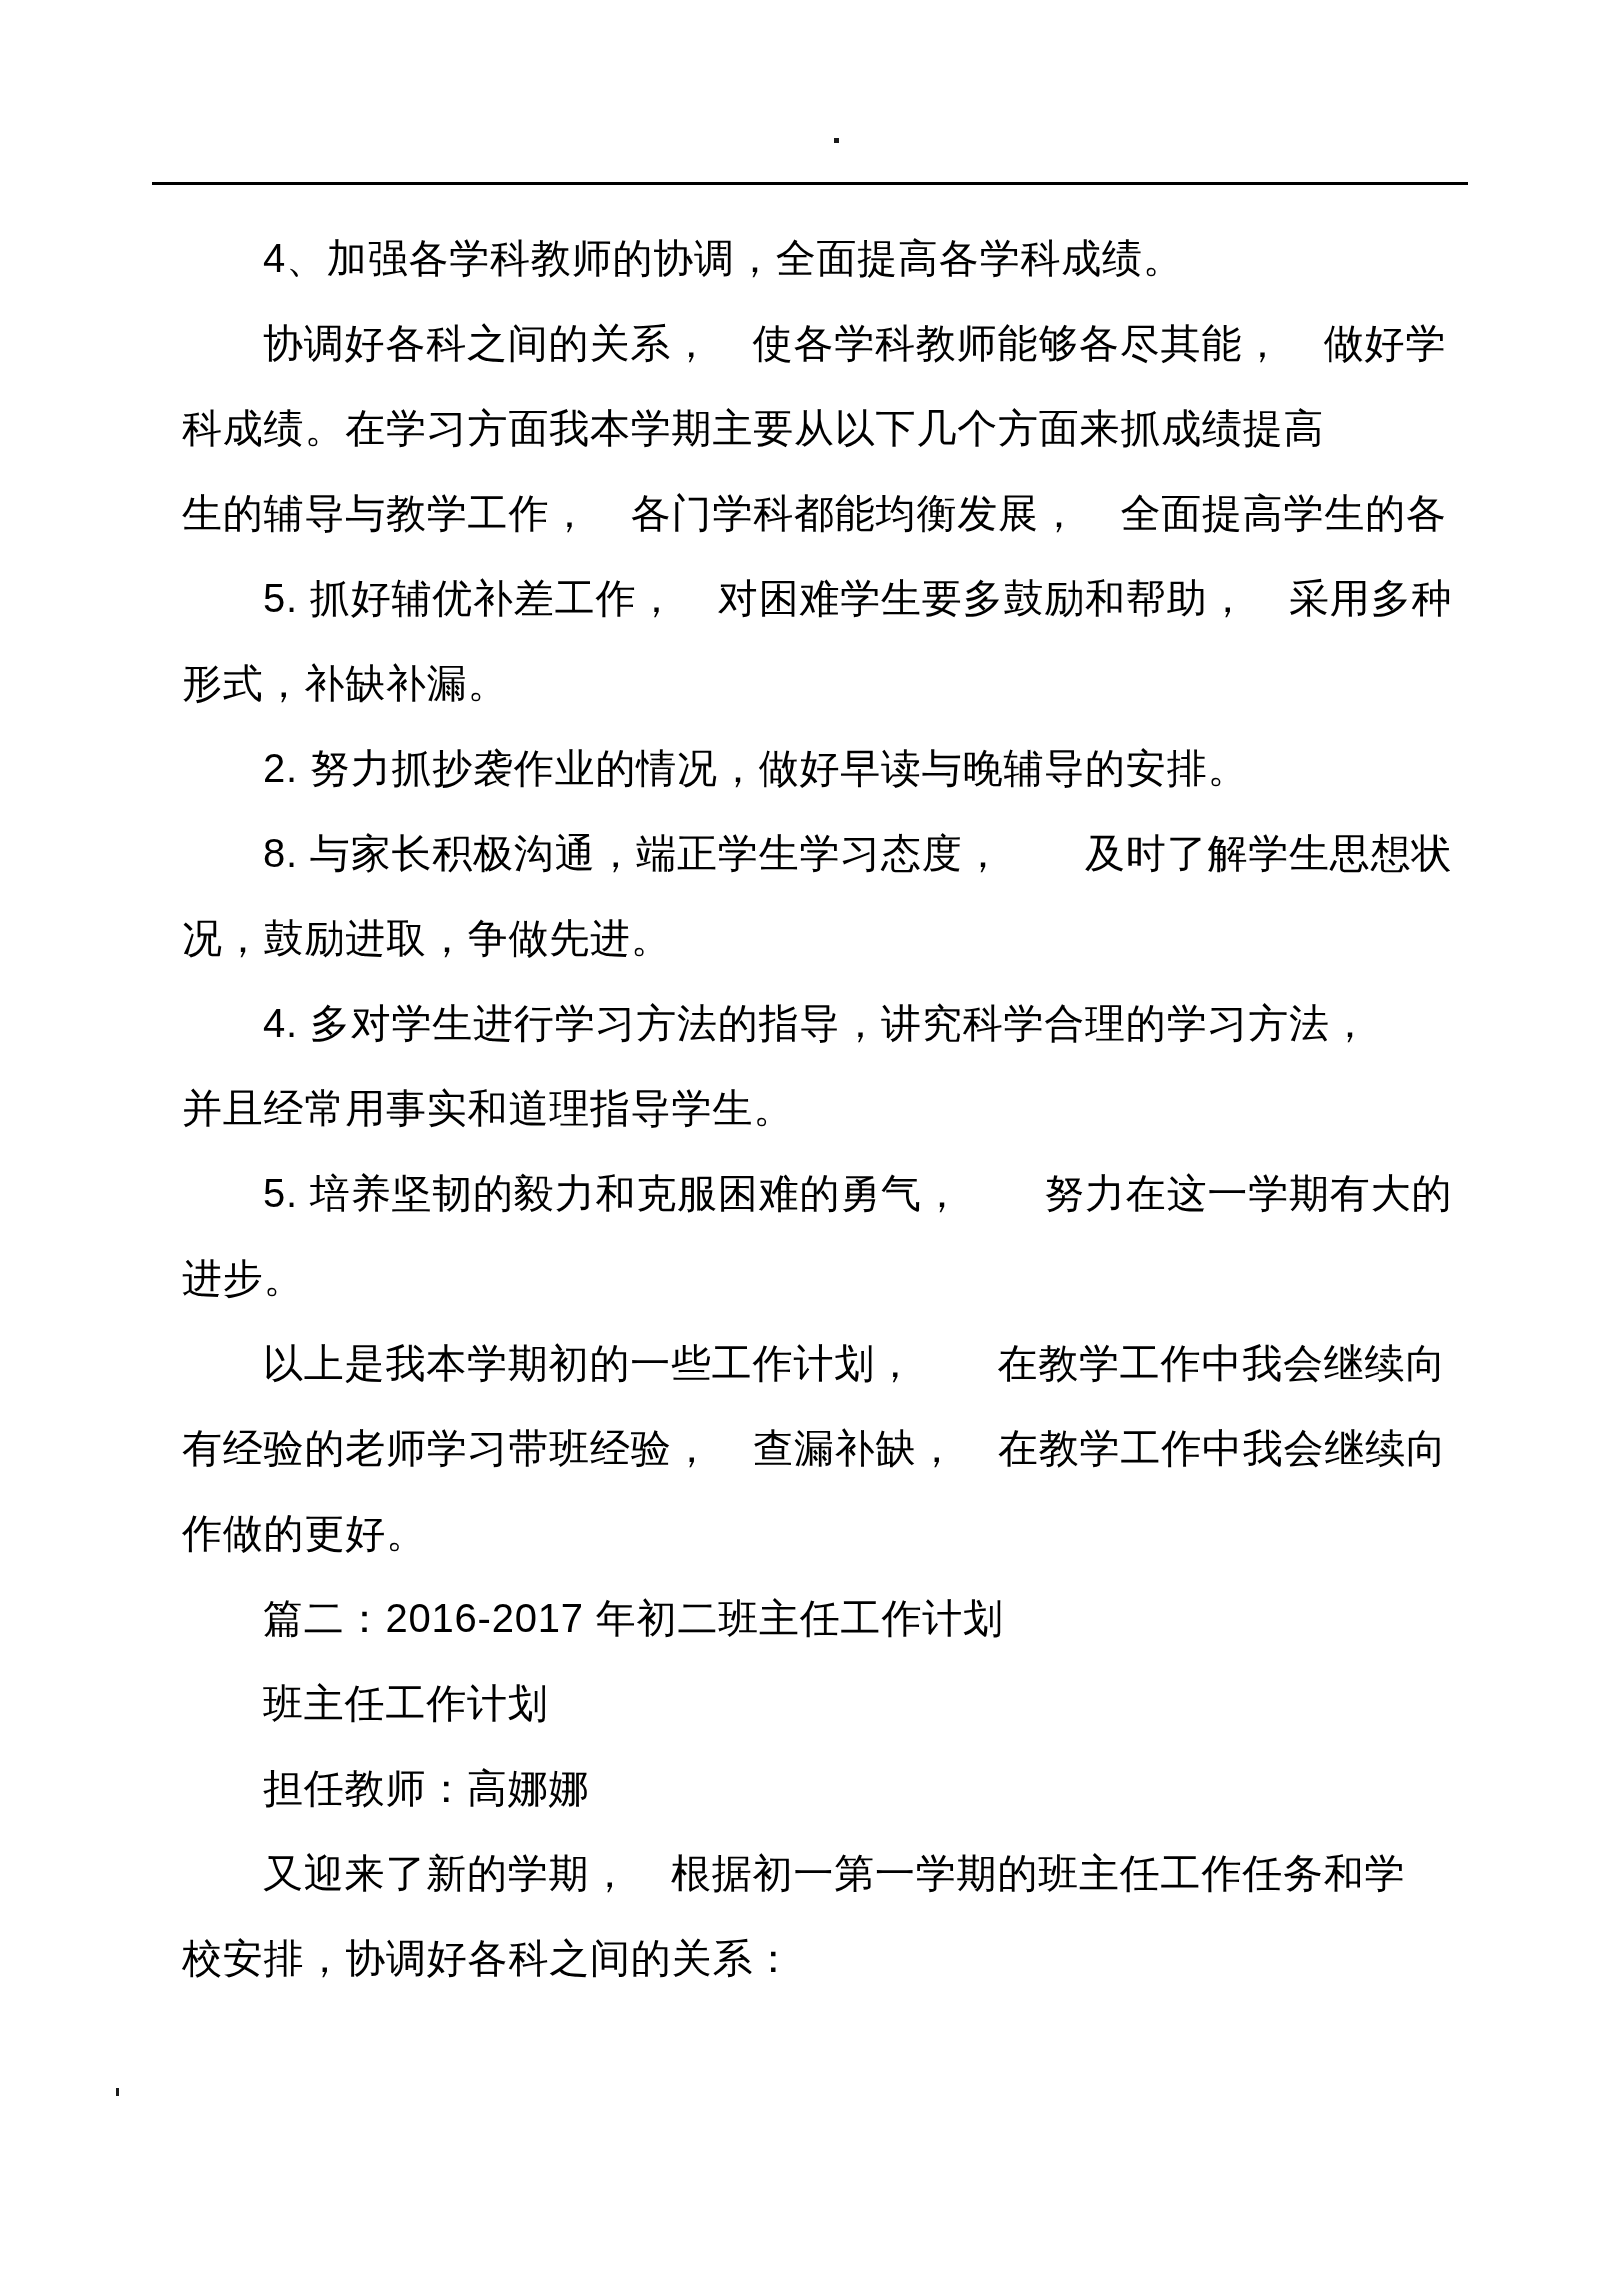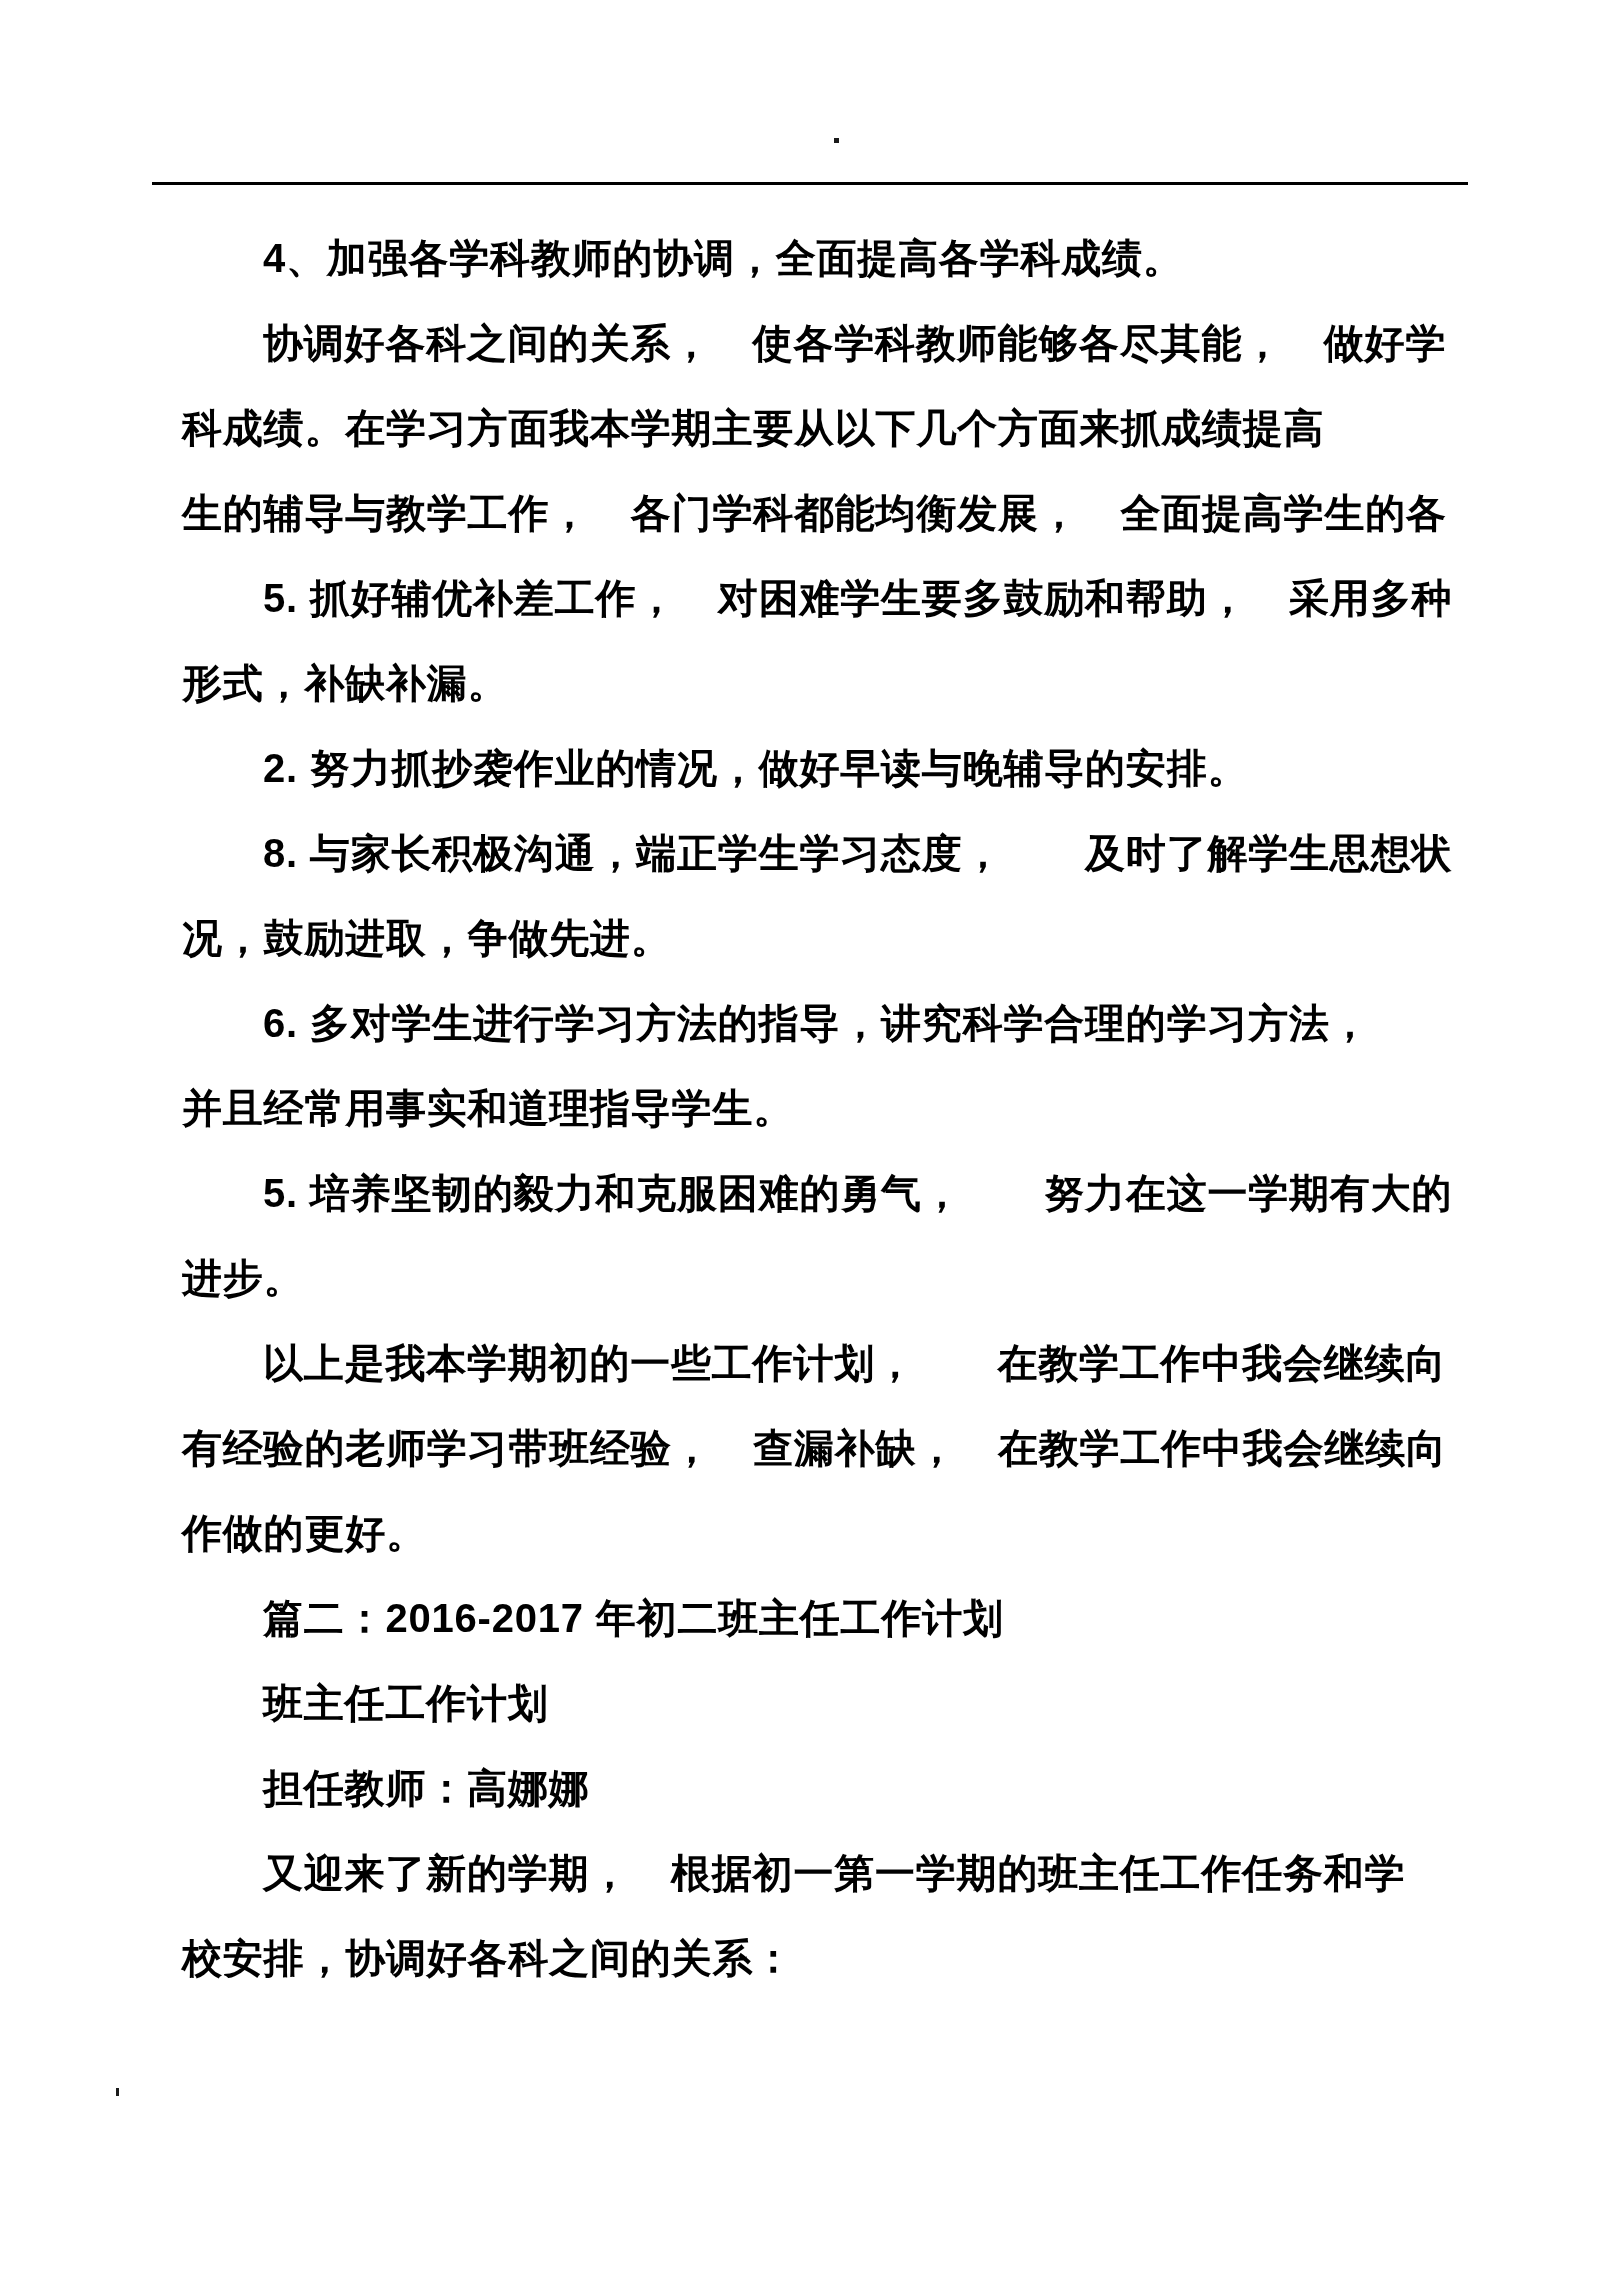--- a/index.html
+++ b/index.html
@@ -20,21 +20,21 @@
     width:1316px;height:3.3px;background:#000;
   }
   .bottom-tick{
     position:absolute;left:116px;top:2088px;
     width:3.3px;height:8.1px;background:#1a1a1a;
   }
   .doc-body{
     position:absolute;left:182px;top:216px;width:1291px;
     font-size:40px;
     line-height:85px;
-    font-weight:700;
+    font-weight:400;
     letter-spacing:0.8px;
     color:#000;
   }
   .line{
     white-space:pre;
     height:85px;
   }
   .line.indent{
     padding-left:81px;
   }
@@ -51,21 +51,21 @@
   <div class="doc-body">
     <div class="line indent">4、加强各学科教师的协调，全面提高各学科成绩。</div>
     <div class="line indent">协调好各科之间的关系，　使各学科教师能够各尽其能，　做好学</div>
     <div class="line">科成绩。在学习方面我本学期主要从以下几个方面来抓成绩提高</div>
     <div class="line">生的辅导与教学工作，　各门学科都能均衡发展，　全面提高学生的各</div>
     <div class="line indent">5. 抓好辅优补差工作，　对困难学生要多鼓励和帮助，　采用多种</div>
     <div class="line">形式，补缺补漏。</div>
     <div class="line indent">2. 努力抓抄袭作业的情况，做好早读与晚辅导的安排。</div>
     <div class="line indent">8. 与家长积极沟通，端正学生学习态度，　　及时了解学生思想状</div>
     <div class="line">况，鼓励进取，争做先进。</div>
-    <div class="line indent">6. 多对学生进行学习方法的指导，讲究科学合理的学习方法，</div>
+    <div class="line indent">4. 多对学生进行学习方法的指导，讲究科学合理的学习方法，</div>
     <div class="line">并且经常用事实和道理指导学生。</div>
     <div class="line indent">5. 培养坚韧的毅力和克服困难的勇气，　　努力在这一学期有大的</div>
     <div class="line">进步。</div>
     <div class="line indent">以上是我本学期初的一些工作计划，　　在教学工作中我会继续向</div>
     <div class="line">有经验的老师学习带班经验，　查漏补缺，　在教学工作中我会继续向</div>
     <div class="line">作做的更好。</div>
     <div class="line indent">篇二：2016-2017 年初二班主任工作计划</div>
     <div class="line indent">班主任工作计划</div>
     <div class="line indent">担任教师：高娜娜</div>
     <div class="line indent">又迎来了新的学期，　根据初一第一学期的班主任工作任务和学</div>

